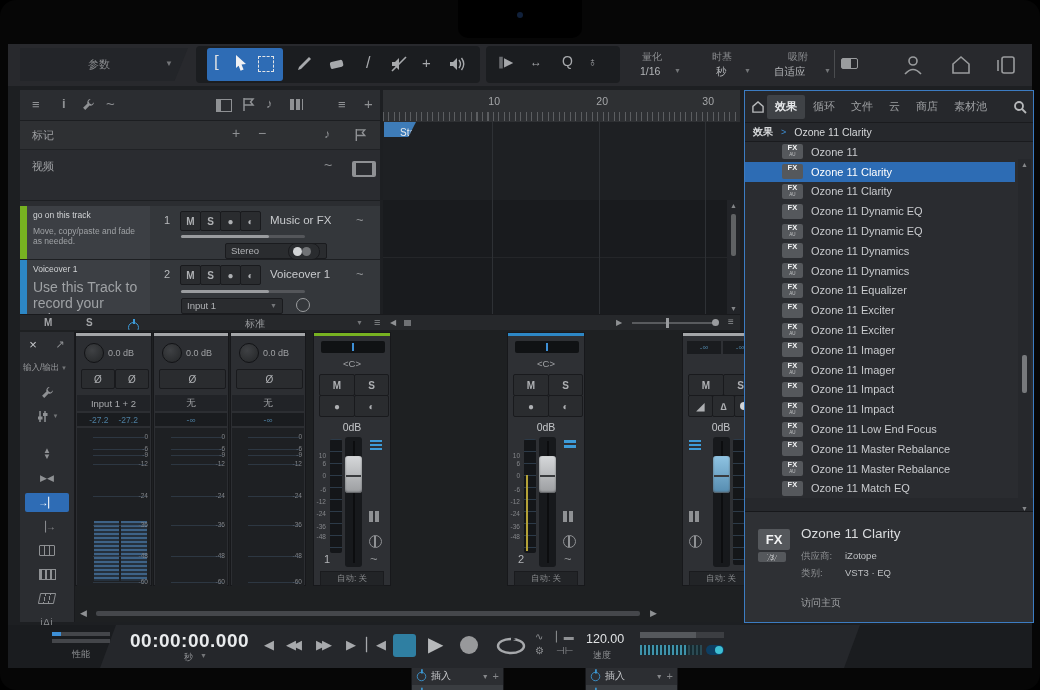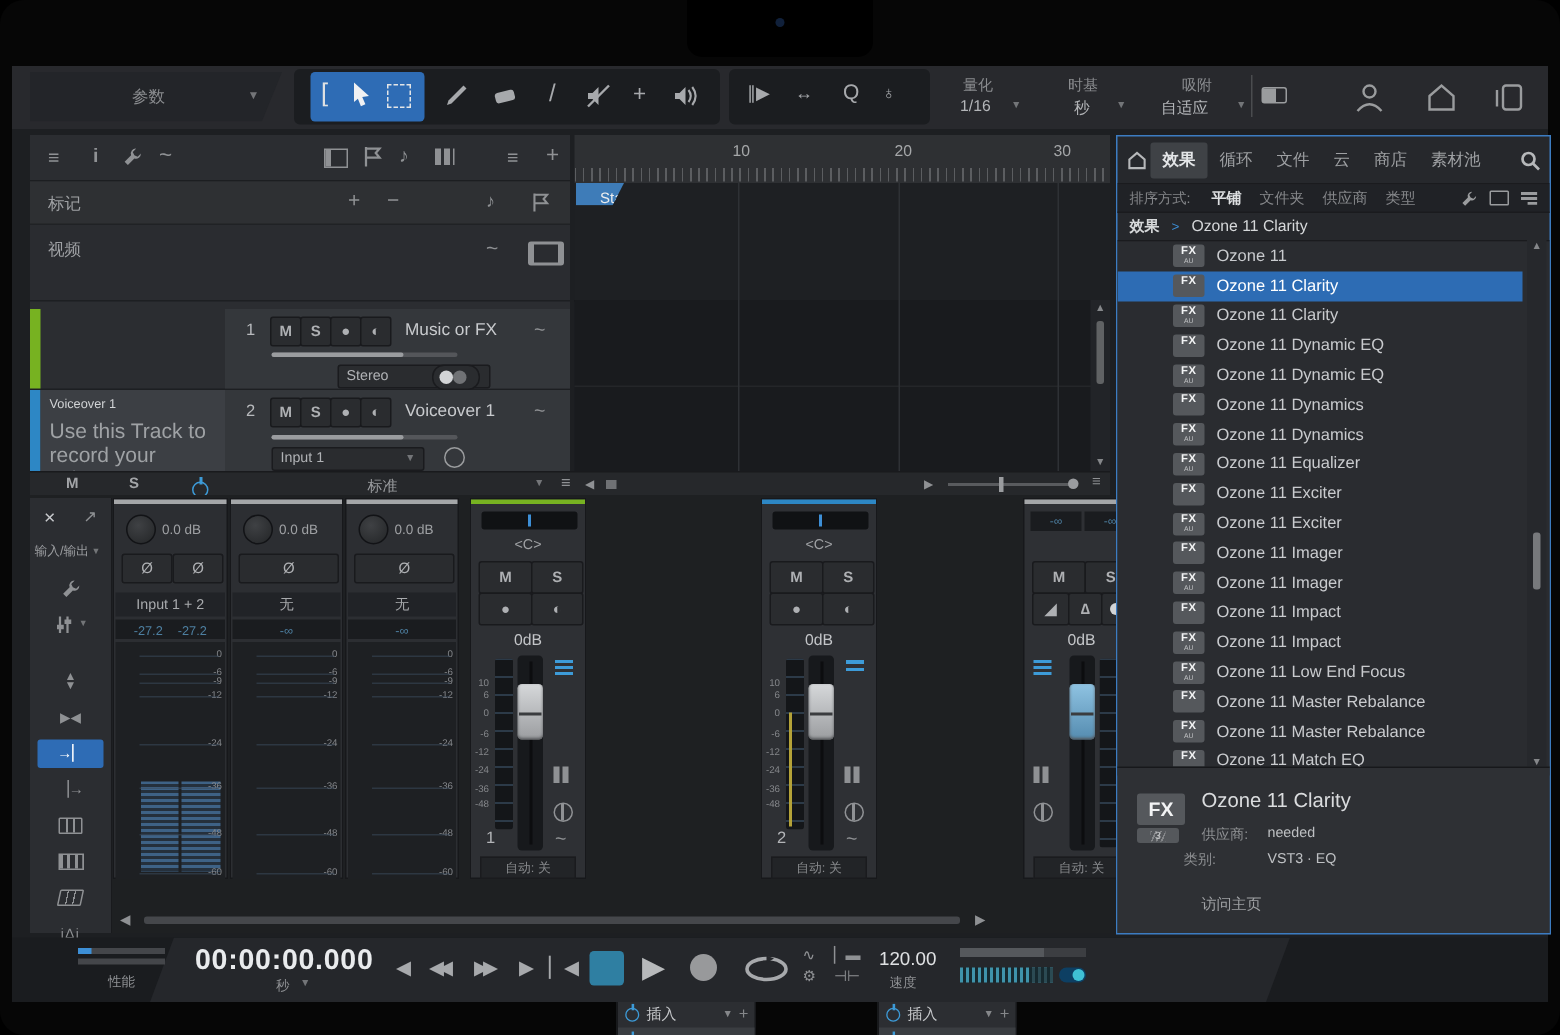--- a/index.html
+++ b/index.html
@@ -149,20 +149,24 @@
         </svg>
     </div>
     <div class="abs" style="left:0;top:60px;width:360px;height:50px;background:#2a2c30;border-bottom:1px solid #1d1f22;">
       <span class="abs" style="left:12px;top:9px;font-size:11px;color:#9fa1a4;">视频</span>
       <span class="abs ico" style="left:304px;top:7px;font-size:14px;">~</span>
       <span class="abs" style="left:332px;top:11px;width:16px;height:12px;border:2px solid #8f9194;border-left-width:4px;border-right-width:4px;border-radius:2px;"></span>
     </div>
 
     <div class="abs" style="left:0;top:116px;width:360px;height:53px;border-bottom:1px solid #1d1f22;">
       <span class="abs" style="left:0;top:0;width:7px;height:53px;background:#77b221;"></span>
+      <div class="abs" style="left:7px;top:0;width:123px;height:53px;background:#3c3f44;box-sizing:border-box;padding:4px 6px;">
+        <div style="font-size:8.5px;color:#d2d4d6;">go on this track</div>
+        <div style="font-size:8.5px;color:#9fa2a5;margin-top:7px;line-height:1.15;">Move, copy/paste and fade as needed.</div>
+      </div>
       <div class="abs" style="left:130px;top:0;width:230px;height:53px;background:#34373b;">
         <span class="abs" style="left:14px;top:8px;font-size:11px;color:#b8babd;">1</span>
         <span class="bsq" style="left:30px;top:5px;width:19px;height:18px;">M</span>
         <span class="bsq" style="left:50px;top:5px;width:19px;height:18px;">S</span>
         <span class="bsq" style="left:70px;top:5px;width:19px;height:18px;">●</span>
         <span class="bsq" style="left:90px;top:5px;width:19px;height:18px;">◐</span>
         <span class="abs" style="left:120px;top:8px;font-size:11.5px;color:#c8cacd;">Music or FX</span>
         <span class="abs ico" style="left:206px;top:6px;font-size:13px;">~</span>
         <span class="abs" style="left:31px;top:29px;width:124px;height:3px;background:#54565a;border-radius:2px;">
             <i class="abs" style="left:0;top:0;width:88px;height:3px;background:#9a9c9f;border-radius:2px;"></i>
@@ -581,34 +585,20 @@
           <span class="tab">文件</span>
           <span class="tab">云</span>
           <span class="tab">商店</span>
           <span class="tab">素材池</span>
         </div>
       <svg style="margin-left:auto;" width="14" height="14" viewBox="0 0 14 14" fill="none" stroke="#b6b8ba" stroke-width="1.8">
           <circle cx="6" cy="6" r="4"></circle>
           <path d="M9 9 L13 13"></path>
         </svg>
     </div>
-    <div style="height:18px;display:flex;align-items:center;padding:0 8px;background:#202226;border-bottom:1px solid #1a1b1e;">
-      <span style="font-size:9.5px;color:#85878a;margin-right:14px;">排序方式:</span>
-      <div id="sorts" style="display:flex;align-items:center;">
-          <span class="sopt on">平铺</span>
-          <span class="sopt">文件夹</span>
-          <span class="sopt">供应商</span>
-          <span class="sopt">类型</span>
-        </div>
-      <svg style="margin-left:auto;margin-right:8px;" width="11" height="11" viewBox="0 0 12 12">
-          <path d="M8 1a3 3 0 0 0-3 4L1 9l2 2 4-4a3 3 0 0 0 4-3L9 6 7 5 6 3z" fill="#9a9c9e"></path>
-        </svg>
-      <span style="width:11px;height:8px;border:1.5px solid #9a9c9e;border-radius:1px;margin-right:8px;"></span>
-      <span style="width:11px;height:9px;background:linear-gradient(180deg,#9a9c9e 0 2px,transparent 2px 3.5px,#9a9c9e 3.5px 5.5px,transparent 5.5px 7px,#9a9c9e 7px 9px);clip-path:polygon(0 0,100% 0,100% 100%,40% 100%,40% 66%,0 66%);"></span>
-    </div>
     <div style="height:18px;display:flex;align-items:center;padding:0 8px;gap:8px;border-bottom:1px solid #1a1b1e;">
       <span style="font-size:10px;color:#d6d8da;font-weight:bold;">效果</span>
       <span style="font-size:9px;color:#3d8fd6;">&gt;</span>
       <span style="font-size:10.5px;color:#d6d8da;">Ozone 11 Clarity</span>
     </div>
     <div id="browser-list" style="height:356px;overflow:hidden;background:#2a2c30;">
         <div class="brow">
           <span class="fxb">
             <b>FX</b>
             <i>AU</i>
@@ -718,22 +708,22 @@
     </div>
     <div style="position:absolute;left:0;right:0;bottom:0;height:110px;background:#2e3034;border-top:1px solid #17181b;">
       <div class="abs" style="left:13px;top:17px;width:32px;height:34px;">
         <div style="width:32px;height:21px;background:#55585c;border-radius:2px;color:#f2f3f4;font-weight:bold;font-size:13px;text-align:center;line-height:21px;">FX</div>
         <div style="margin-top:2px;width:28px;height:10px;background:#55585c;border-radius:2px;display:flex;align-items:center;justify-content:center;">
             <i style="font-style:normal;font-size:7px;color:#c9cbcd;background:repeating-linear-gradient(115deg,#85878a 0 1px,transparent 1px 3px);padding:0 3px;">3</i>
           </div>
       </div>
       <span class="abs" style="left:56px;top:14px;font-size:13.5px;color:#dadcde;">Ozone 11 Clarity</span>
       <span class="abs" style="left:56px;top:38px;font-size:9.5px;color:#8d8f92;">供应商:</span>
-      <span class="abs" style="left:100px;top:38px;font-size:9.5px;color:#bec0c3;">needed</span>
-      <span class="abs" style="left:44px;top:55px;font-size:9.5px;color:#8d8f92;">类别:</span>
+      <span class="abs" style="left:100px;top:38px;font-size:9.5px;color:#bec0c3;">iZotope</span>
+      <span class="abs" style="left:56px;top:55px;font-size:9.5px;color:#8d8f92;">类别:</span>
       <span class="abs" style="left:100px;top:55px;font-size:9.5px;color:#bec0c3;">VST3 · EQ</span>
       <span class="abs" style="left:56px;top:84px;font-size:10px;color:#9fa1a4;">访问主页</span>
     </div>
   </div>
 
   <div class="abs" style="left:8px;top:625px;width:1024px;height:43px;background:#1a1c1f;">
     <div class="abs" style="left:92px;top:0;width:760px;height:43px;background:#25272b;clip-path:polygon(16px 0,100% 0,calc(100% - 16px) 100%,0 100%);"></div>
     <span class="abs" style="left:44px;top:7px;width:58px;height:4px;background:#44464a;">
         <i class="abs" style="left:0;top:0;width:9px;height:4px;background:#3d8fd6;"></i>
       </span>

